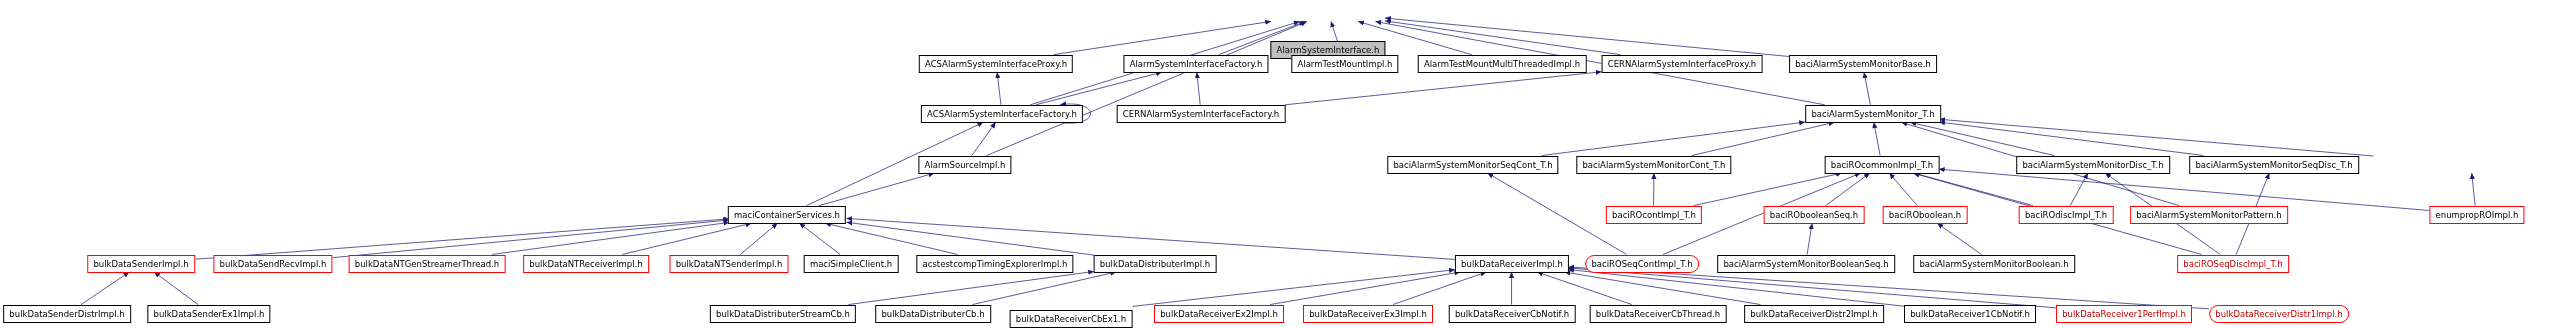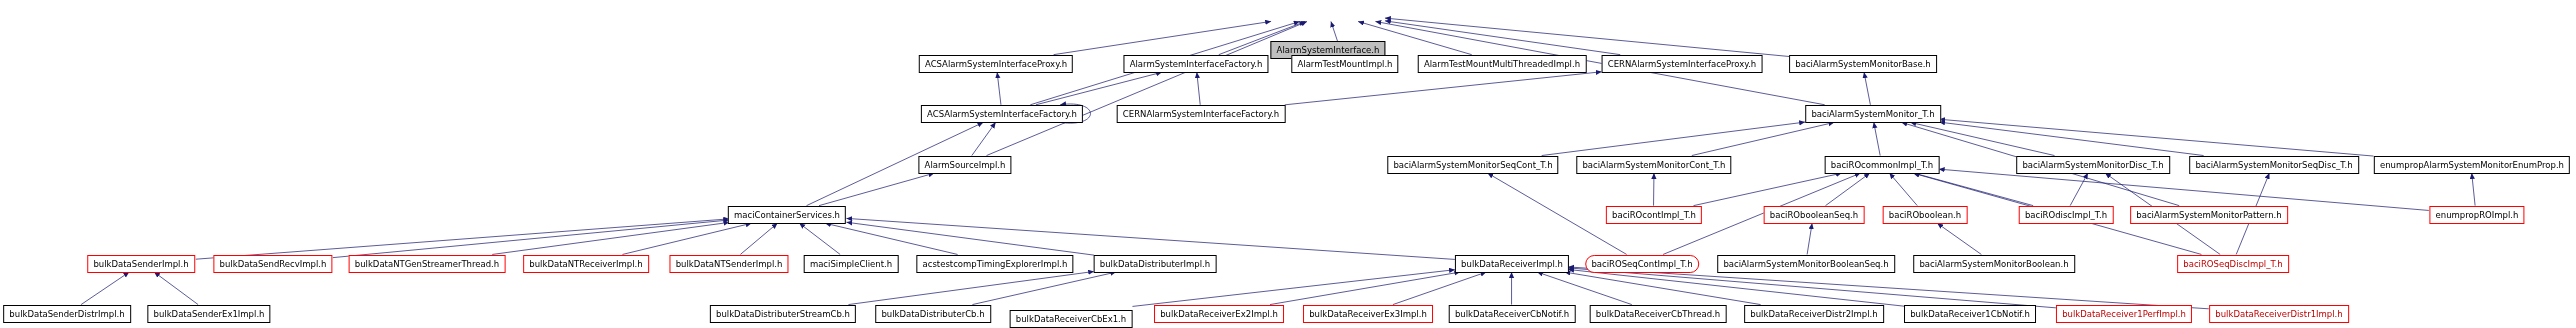--- a/index.html
+++ b/index.html
@@ -116,21 +116,20 @@
     <div class="node " style="left: 1863px; top: 55px;">baciAlarmSystemMonitorBase.h</div>
     <div class="node " style="left: 1002px; top: 105px;">ACSAlarmSystemInterfaceFactory.h</div>
     <div class="node " style="left: 1201px; top: 105px;">CERNAlarmSystemInterfaceFactory.h</div>
     <div class="node " style="left: 1873px; top: 105px;">baciAlarmSystemMonitor_T.h</div>
     <div class="node " style="left: 965px; top: 156px;">AlarmSourceImpl.h</div>
     <div class="node " style="left: 1473px; top: 156px;">baciAlarmSystemMonitorSeqCont_T.h</div>
     <div class="node " style="left: 1654px; top: 156px;">baciAlarmSystemMonitorCont_T.h</div>
     <div class="node " style="left: 1882px; top: 156px;">baciROcommonImpl_T.h</div>
     <div class="node " style="left: 2093px; top: 156px;">baciAlarmSystemMonitorDisc_T.h</div>
     <div class="node " style="left: 2274px; top: 156px;">baciAlarmSystemMonitorSeqDisc_T.h</div>
-    <div class="node " style="left: 2472px; top: 156px;">enumpropAlarmSystemMonitorEnumProp.h</div>
     <div class="node " style="left: 787px; top: 206px;">maciContainerServices.h</div>
     <div class="node red" style="left: 1654px; top: 206px;">baciROcontImpl_T.h</div>
     <div class="node red" style="left: 1814px; top: 206px;">baciRObooleanSeq.h</div>
     <div class="node red" style="left: 1925px; top: 206px;">baciROboolean.h</div>
     <div class="node red" style="left: 2066px; top: 206px;">baciROdiscImpl_T.h</div>
     <div class="node red" style="left: 2209px; top: 206px;">baciAlarmSystemMonitorPattern.h</div>
     <div class="node red" style="left: 2477px; top: 206px;">enumpropROImpl.h</div>
     <div class="node red" style="left: 141px; top: 255px;">bulkDataSenderImpl.h</div>
     <div class="node red" style="left: 273px; top: 255px;">bulkDataSendRecvImpl.h</div>
     <div class="node red" style="left: 427px; top: 255px;">bulkDataNTGenStreamerThread.h</div>
@@ -149,15 +148,15 @@
     <div class="node " style="left: 783px; top: 305px;">bulkDataDistributerStreamCb.h</div>
     <div class="node " style="left: 933px; top: 305px;">bulkDataDistributerCb.h</div>
     <div class="node " style="left: 1071px; top: 310px;">bulkDataReceiverCbEx1.h</div>
     <div class="node red" style="left: 1219px; top: 305px;">bulkDataReceiverEx2Impl.h</div>
     <div class="node red" style="left: 1368px; top: 305px;">bulkDataReceiverEx3Impl.h</div>
     <div class="node " style="left: 1512px; top: 305px;">bulkDataReceiverCbNotif.h</div>
     <div class="node " style="left: 1658px; top: 305px;">bulkDataReceiverCbThread.h</div>
     <div class="node " style="left: 1814px; top: 305px;">bulkDataReceiverDistr2Impl.h</div>
     <div class="node " style="left: 1970px; top: 305px;">bulkDataReceiver1CbNotif.h</div>
     <div class="node redtext" style="left: 2124px; top: 305px;">bulkDataReceiver1PerfImpl.h</div>
-    <div class="node redtext" style="left: 2279px; top: 305px;">bulkDataReceiverDistr1Impl.h</div>
+    <div class="node redtext" style="left: 2279px; top: 305px; border-radius: 9px;">bulkDataReceiverDistr1Impl.h</div>
   </div>
 
 
 </body></html>

